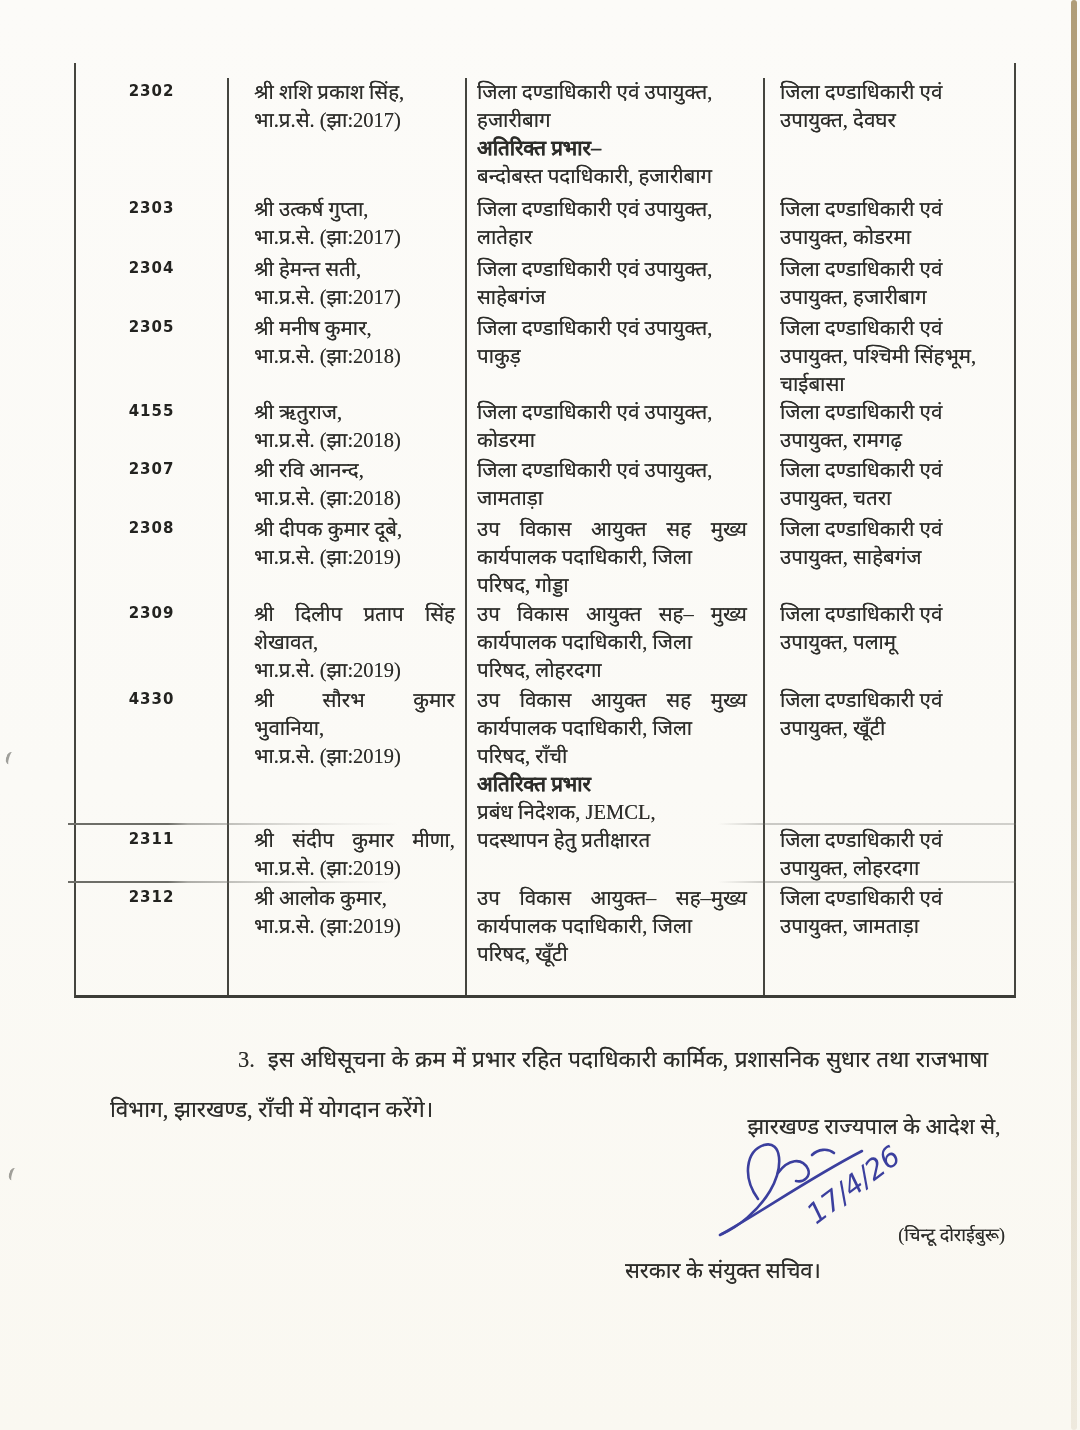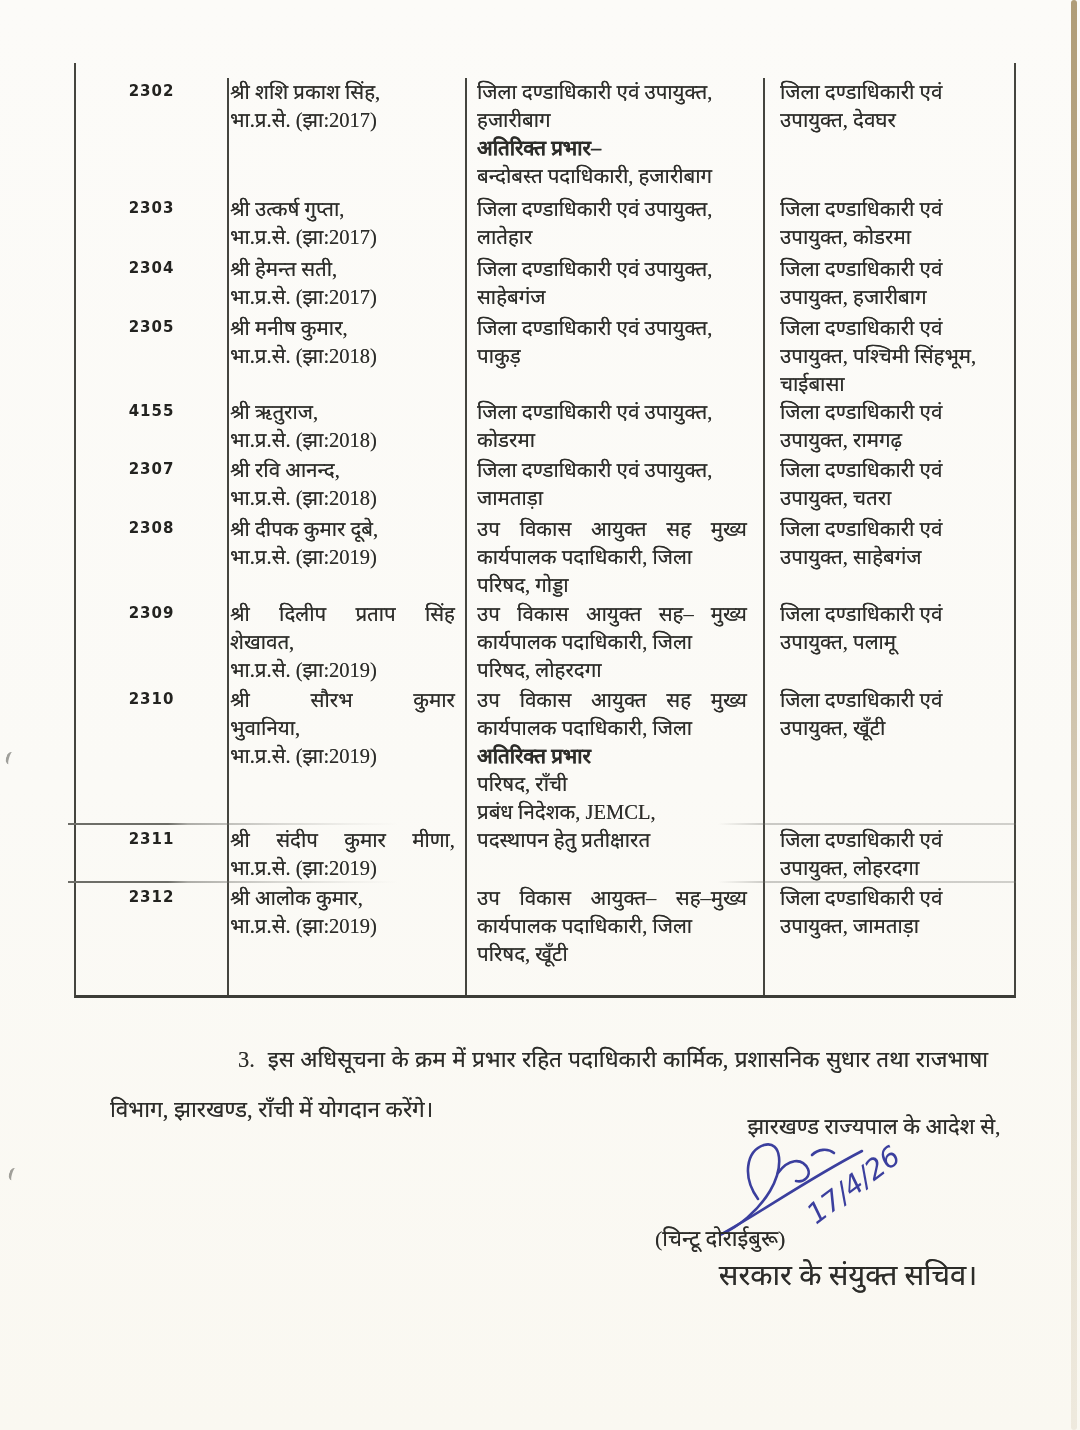--- a/index.html
+++ b/index.html
@@ -19,21 +19,21 @@
     border-left:2px solid #45453f;border-right:2px solid #45453f;
     border-bottom:3px solid #3c3c37;
     padding-top:15px;
   }
   .row{display:flex;position:relative}
   .c{box-sizing:border-box}
   .c + .c{border-left:2px solid #45453f}
   .c1{width:151px;text-align:center;padding-top:4px;
       font-family:"DejaVu Sans","Liberation Sans",sans-serif;
       font-weight:700;font-size:15px;letter-spacing:1px;color:#232320}
-  .c2{width:238px;padding:0 10px 0 1px}
+  .c2{width:238px;padding:0 10px 0 25px}
   .c3{width:298px;padding:0 16px 0 10px}
   .c4{flex:1;padding:0 10px 0 15px}
   .ln{font-size:20.5px;line-height:28px;text-shadow:0 0 .5px rgba(25,25,22,.6)}
   .ln.b{font-weight:700}
   .ln.just{text-align:justify;text-align-last:justify}
   .row:nth-child(1){min-height:117px}
   .row:nth-child(2){min-height:60px}
   .row:nth-child(3){min-height:59px}
   .row:nth-child(4){min-height:84px}
   .row:nth-child(5){min-height:58px}
@@ -57,24 +57,24 @@
   
   .para3{
     position:absolute;left:110px;top:1012px;width:878px;
     font-size:22.5px;line-height:50px;text-align:justify;text-indent:128px;
     white-space:pre-wrap;text-shadow:0 0 .5px rgba(25,25,22,.55);
   }
   
   .by-order{position:absolute;left:694px;top:1110px;width:360px;text-align:center;
     font-size:22px;text-shadow:0 0 .5px rgba(25,25,22,.55)}
   .sig{position:absolute;left:712px;top:1133px;width:252px;height:108px}
-  .sig-name{position:absolute;left:655px;top:1222px;width:350px;text-align:left;
+  .sig-name{position:absolute;left:655px;top:1222px;width:350px;text-align:right;
+    font-size:18px;text-shadow:0 0 .5px rgba(25,25,22,.55)}
+  .sig-desig{position:absolute;left:625px;top:1254px;width:370px;text-align:left;
     font-size:22px;text-shadow:0 0 .5px rgba(25,25,22,.55)}
-  .sig-desig{position:absolute;left:663px;top:1254px;width:370px;text-align:center;
-    font-size:29px;text-shadow:0 0 .5px rgba(25,25,22,.55)}
   
   .edge{
     position:absolute;left:1071px;top:0;width:6px;height:1430px;
     background:linear-gradient(180deg,
       rgba(172,152,113,.95) 0%,rgba(172,152,113,.8) 25%,
       rgba(172,152,113,.55) 50%,rgba(172,152,113,.3) 75%,
       rgba(172,152,113,.15) 100%);
     border-radius:3px;
   }
   .art{position:absolute;width:7px;height:13px;border-left:3px solid rgba(70,70,64,.5);
@@ -216,31 +216,31 @@
           <div class="ln">कार्यपालक पदाधिकारी, जिला</div>
           <div class="ln">परिषद, लोहरदगा</div>
         </div>
       <div class="c c4">
           <div class="ln">जिला दण्डाधिकारी एवं</div>
           <div class="ln">उपायुक्त, पलामू</div>
         </div>
     </div>
 
     <div class="row">
-      <div class="c c1">2310</div>
+      <div class="c c1">4330</div>
       <div class="c c2">
           <div class="ln just">श्री सौरभ कुमार</div>
           <div class="ln">भुवानिया,</div>
           <div class="ln">भा.प्र.से. (झा:2019)</div>
         </div>
       <div class="c c3">
           <div class="ln just">उप विकास आयुक्त सह मुख्य</div>
           <div class="ln">कार्यपालक पदाधिकारी, जिला</div>
+          <div class="ln">परिषद, राँची</div>
           <div class="ln b">अतिरिक्त प्रभार</div>
-          <div class="ln">परिषद, राँची</div>
           <div class="ln">प्रबंध निदेशक, JEMCL,</div>
         </div>
       <div class="c c4">
           <div class="ln">जिला दण्डाधिकारी एवं</div>
           <div class="ln">उपायुक्त, खूँटी</div>
         </div>
     </div>
 
     <div class="row">
       <div class="c c1">2311</div>

